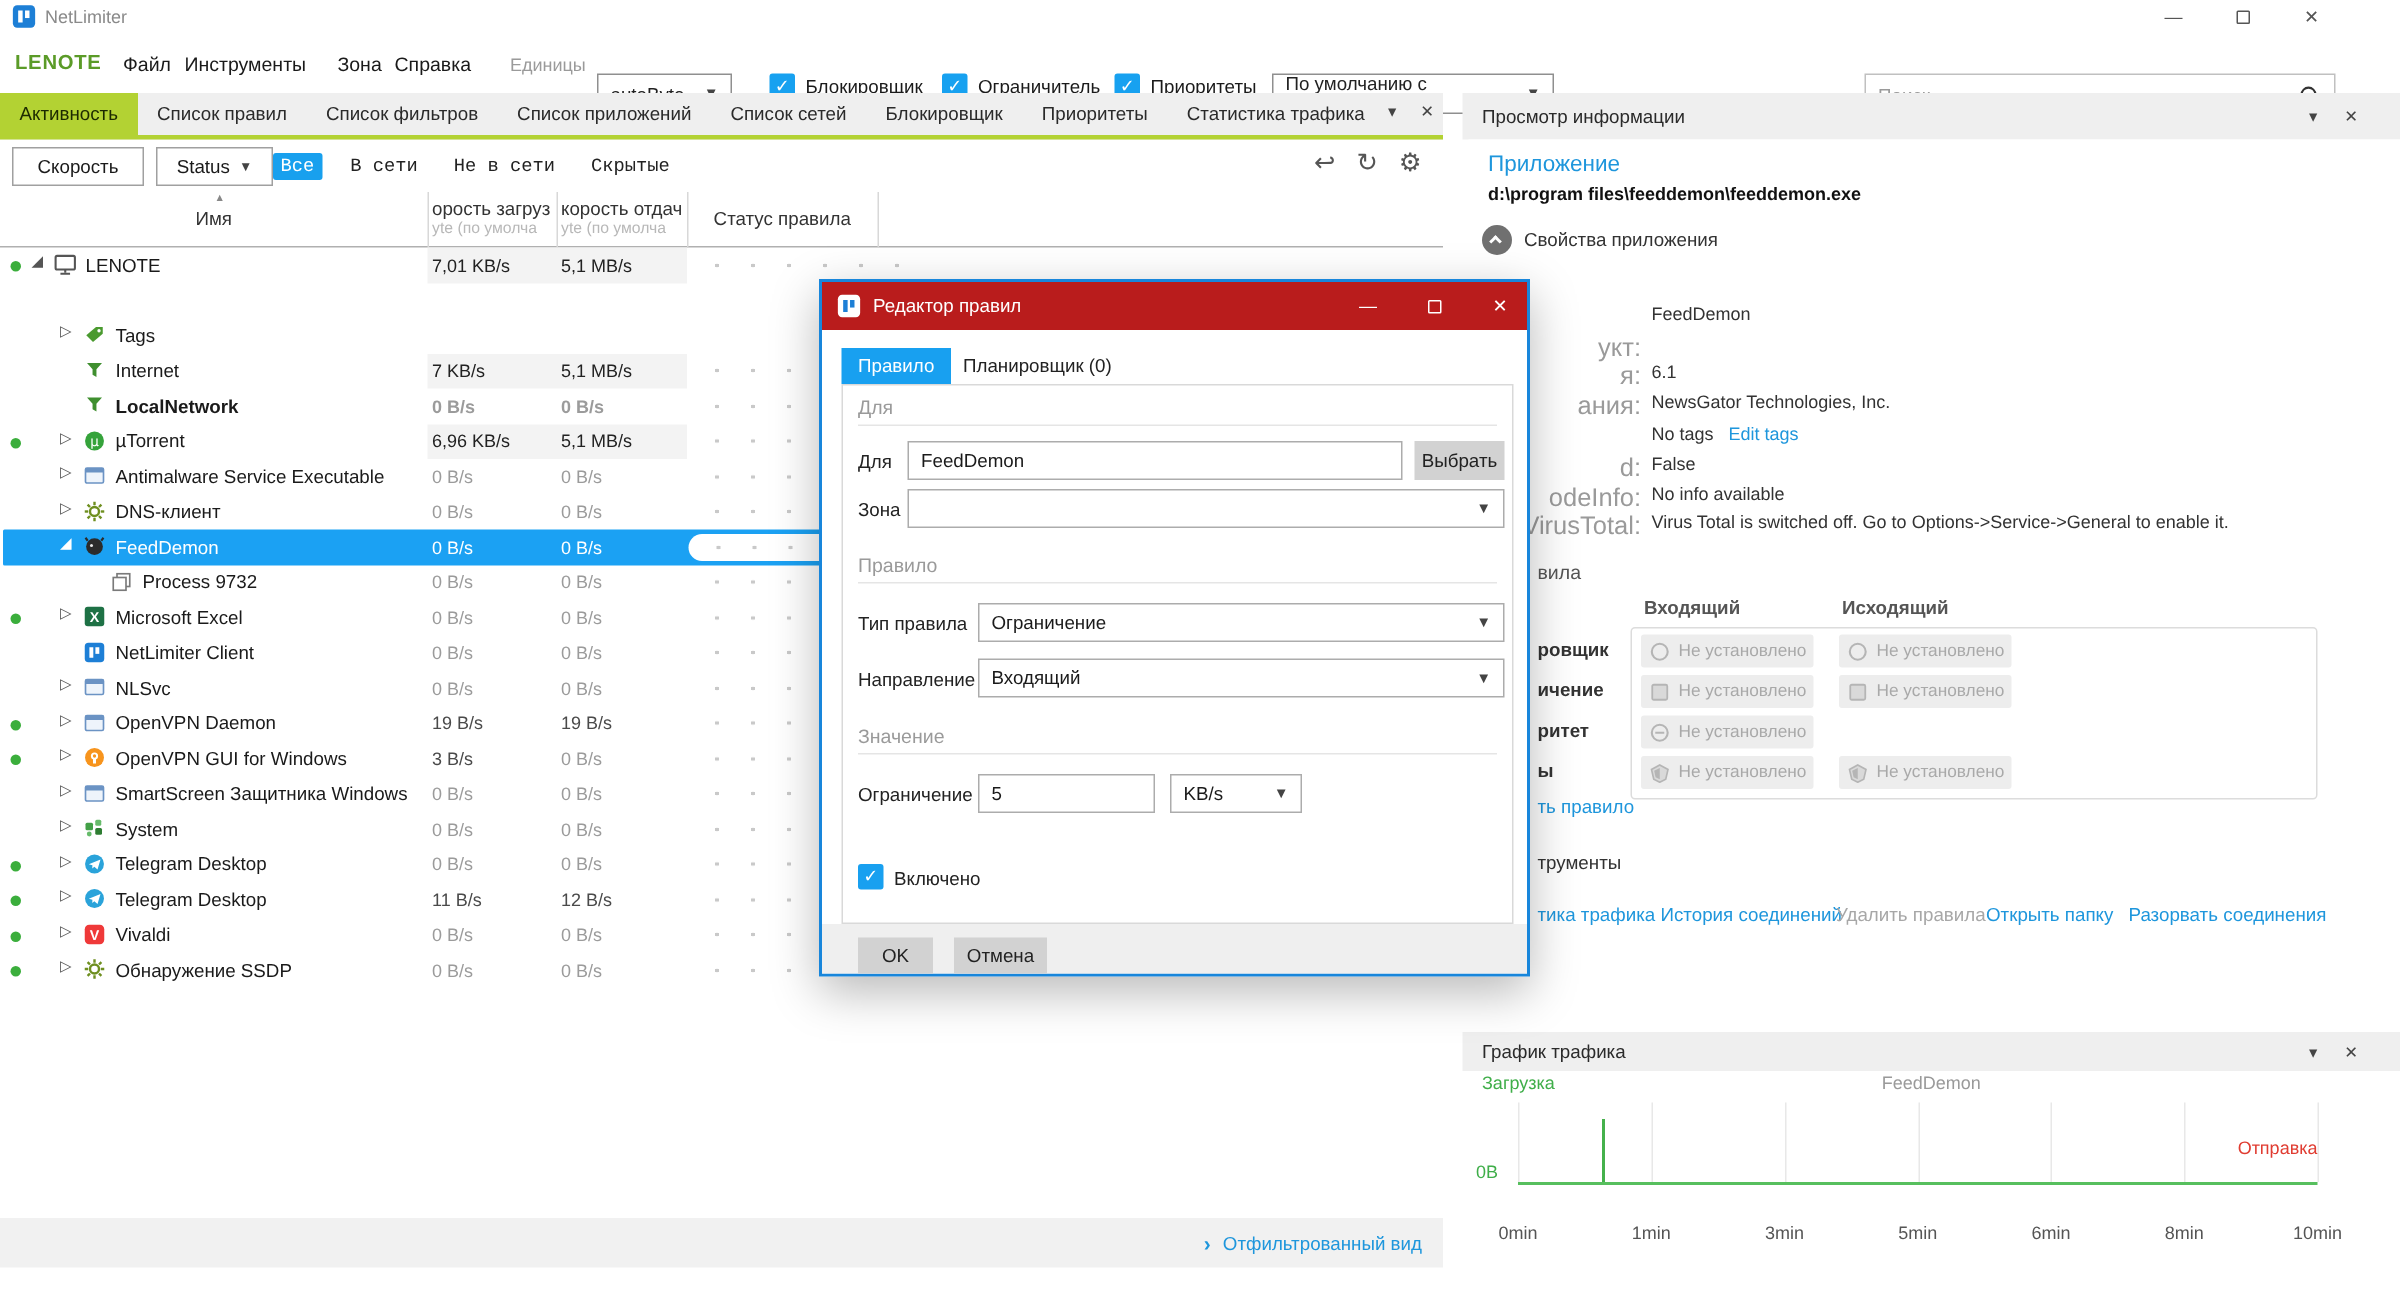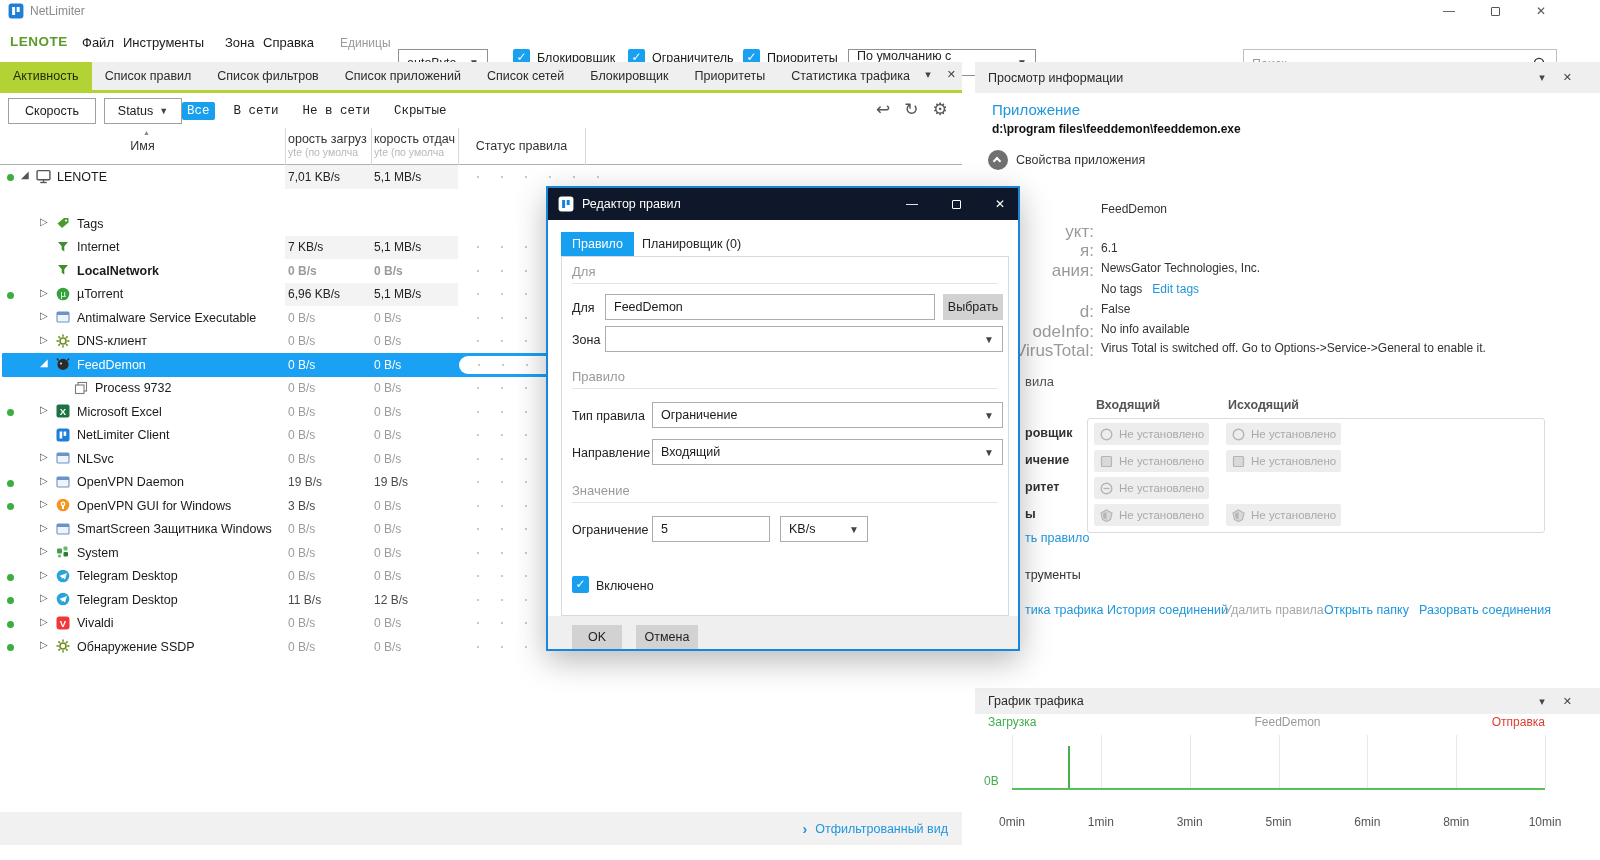--- a/index.html
+++ b/index.html
@@ -104,21 +104,21 @@
   #legend-ul { left:975px; top:715px; width:570px; text-align:right; font-size:12px; }
   #plot { left:1012px; top:735px; width:533px; height:55px; }
   .gridline { position:absolute; top:0; width:1px; height:53px; background:#e8e8e8; }
   #baseline { position:absolute; left:0; top:53px; width:533px; height:2px; background:#57bf5e; }
   #spike { position:absolute; width:2px; background:#45b14c; }
   #ylab { left:984px; top:774px; font-size:12px; }
   .xtick { position:absolute; top:815px; transform:translateX(-50%); font-size:12px; color:#555; }
 
   
   #dialog { left:546px; top:186px; width:474px; height:465px; background:#fff; border:2px solid #1886db; box-shadow:0 10px 30px rgba(0,0,0,.28); }
-  #dlg-title { position:absolute; left:0; top:0; width:100%; height:32px; background:#0f172a; display:flex; align-items:center; }
+  #dlg-title { position:absolute; left:0; top:0; width:100%; height:32px; background:#b91c1c; display:flex; align-items:center; }
   #dlg-title .dtext { color:#fff; font-size:12.5px; margin-left:8px; }
   #dlg-title .dicon { margin-left:10px; }
   .dlgctl { position:absolute; top:0; width:36px; height:32px; display:flex; align-items:center; justify-content:center; color:#fff; font-size:12px; }
   .dlgctl .maxbox { border-color:#fff; }
   .dtab { position:absolute; top:44px; height:24px; display:flex; align-items:center; padding:0 11px; font-size:12.5px; cursor:default; }
   .dtab.active { background:#18a0f0; color:#fff; }
   #dlg-box { position:absolute; left:13px; top:68px; width:448px; height:360px; border:1px solid #d9d9d9; }
   .dsec { position:absolute; font-size:13px; color:#9a9a9a; }
   .dline { position:absolute; height:1px; background:#e5e5e5; }
   .dlabel { position:absolute; font-size:12.5px; color:#222; }
@@ -655,21 +655,21 @@
 
   <div class="abs" id="chartheader">
     <span>График трафика</span>
     <div class="panelbtns">
       <span class="panelbtn">▾</span>
       <span class="panelbtn">✕</span>
     </div>
   </div>
   <span class="abs" id="legend-dl" style="color: rgb(63, 174, 73);">Загрузка</span>
   <span class="abs" id="legend-mid" style="color: rgb(154, 154, 154);">FeedDemon</span>
-  <span class="abs" id="legend-ul" style="color: rgb(224, 60, 49);">Отправка</span>
+  <span class="abs" id="legend-ul" style="color: rgb(224, 60, 49); margin-top: 43px;">Отправка</span>
   <div class="abs" id="plot">
     <div id="baseline"></div>
     <div id="spike" style="left: 55.965px; top: 11px; height: 42px;"></div>
   <div class="gridline" style="left: 0px;"></div>
       <div class="gridline" style="left: 88.8333px;"></div>
       <div class="gridline" style="left: 177.667px;"></div>
       <div class="gridline" style="left: 266.5px;"></div>
       <div class="gridline" style="left: 355.333px;"></div>
       <div class="gridline" style="left: 444.167px;"></div>
       <div class="gridline" style="left: 533px;"></div>

